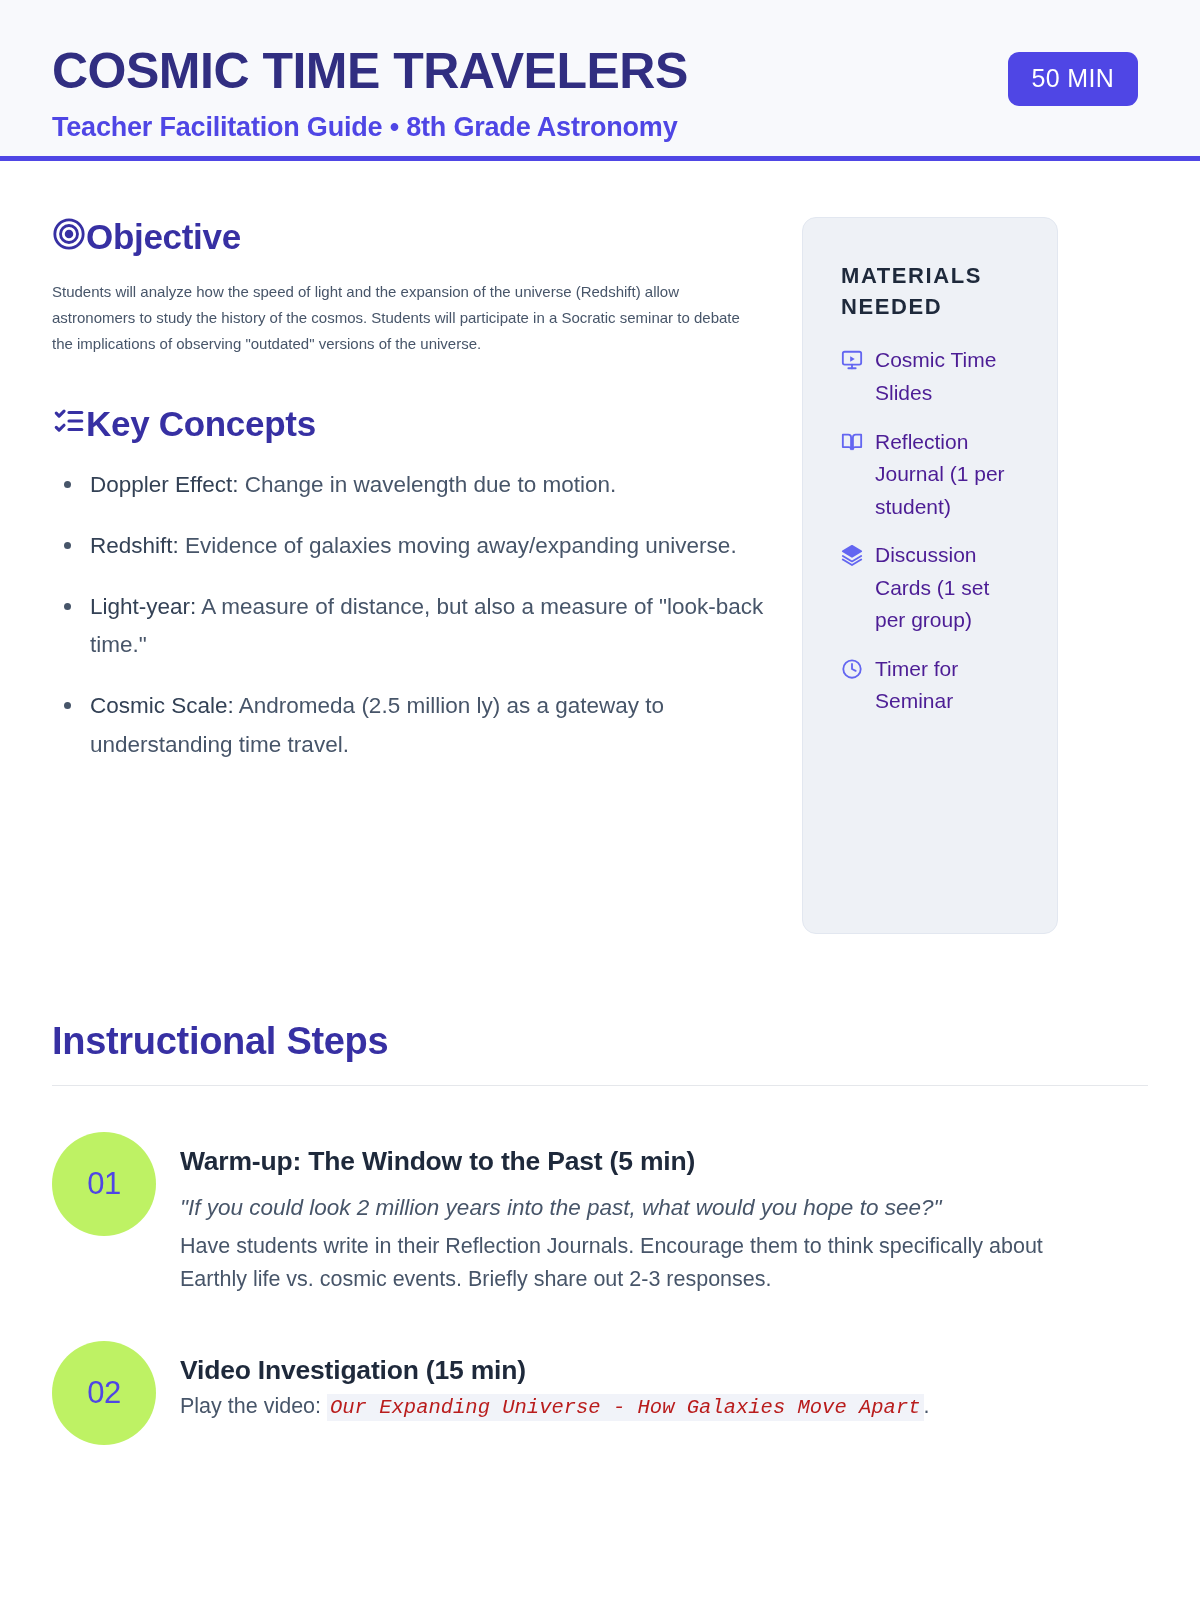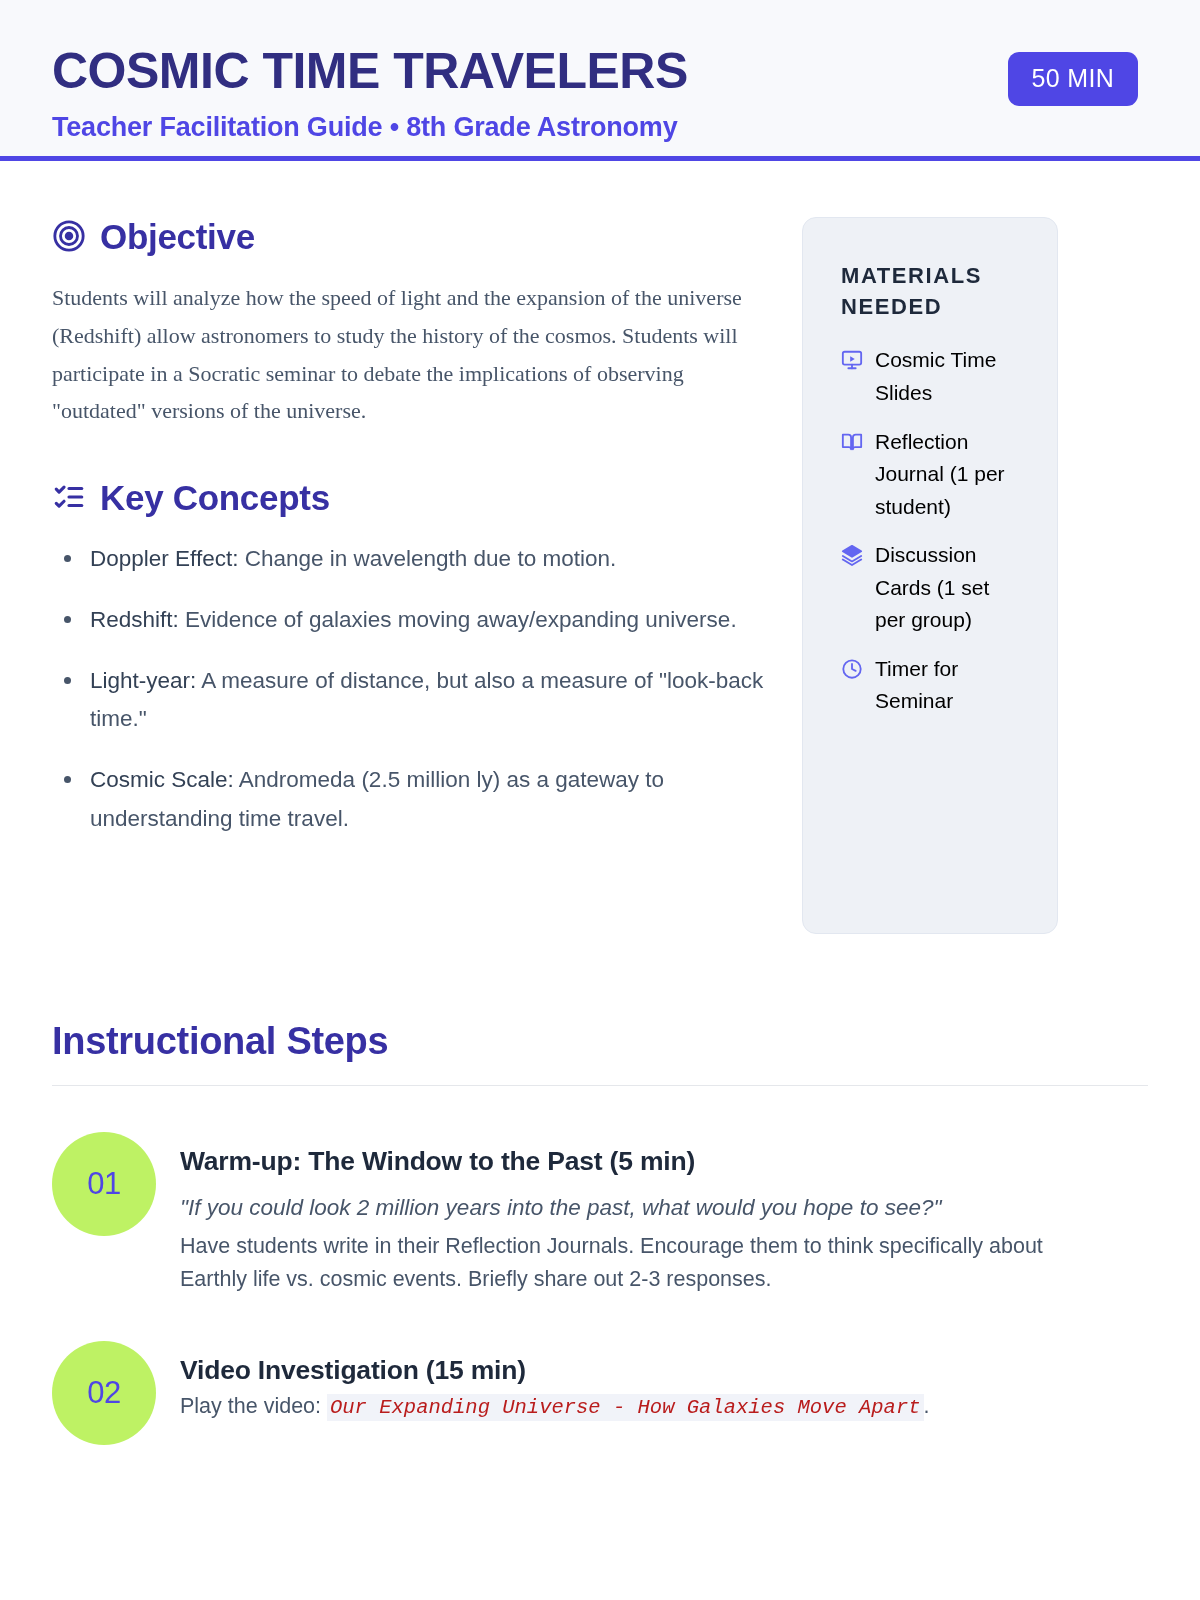--- a/index.html
+++ b/index.html
@@ -53,38 +53,36 @@
   .top-section {
     display: flex;
     gap: 0px;
     padding: 56px 52px 0 52px;
   }
   .left-col { width: 722px; flex: 0 0 722px; }
   .right-col { flex: 1; padding-left: 28px; }
 
   .section-head {
     display: flex;
-    align-items: flex-end;
-    gap: 14px;
+    align-items: flex-start;
     margin-bottom: 22px;
   }
   .section-head .sh-icon { display: block; flex: 0 0 auto; }
   .section-head .sh-title {
     font-size: 35px;
     font-weight: 700;
     color: #3730a3;
     letter-spacing: -0.3px;
   }
 
   .objective-text {
-    font-size: 22px;
+    font-size: 15px;
     line-height: 1.72;
     color: #475569;
     max-width: 700px;
-    font-family: Liberation Serif, serif;
   }
 
   .kc-head { margin-top: 48px; }
 
   .kc-list { margin-top: 4px; }
   .kc-item {
     font-size: 22.5px;
     line-height: 1.72;
     color: #475569;
     margin-bottom: 22px;
@@ -122,21 +120,21 @@
     margin-bottom: 22px;
   }
   .materials-list { list-style: none; }
   .material-item {
     display: flex;
     gap: 12px;
     align-items: flex-start;
     margin-bottom: 16px;
     font-size: 21px;
     line-height: 1.55;
-    color: #000000;
+    color: #4c1d95;
   }
   .material-item .m-icon {
     flex: 0 0 auto;
     margin-top: 4px;
   }
 
   
   .steps-section { padding: 86px 52px 0 52px; }
   .steps-heading {
     font-size: 38px;

